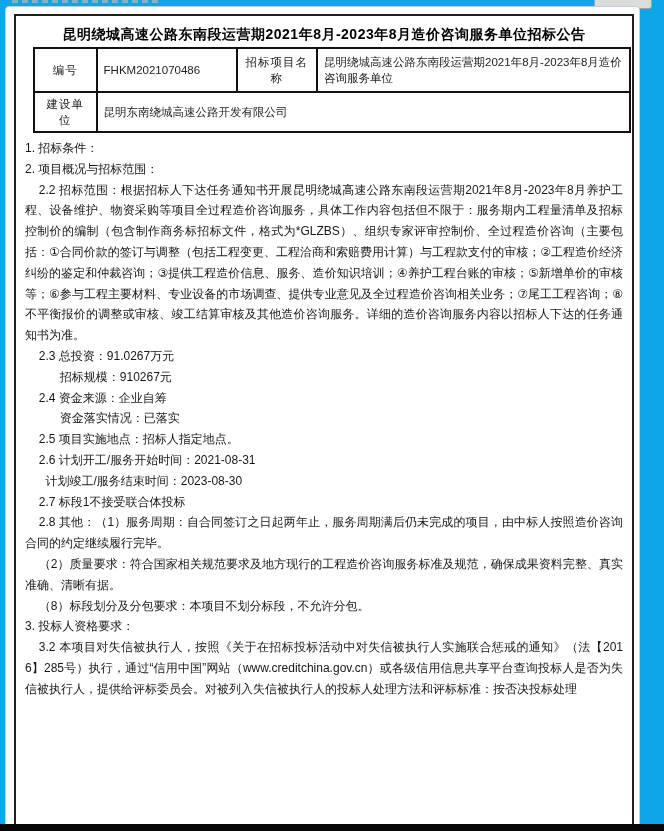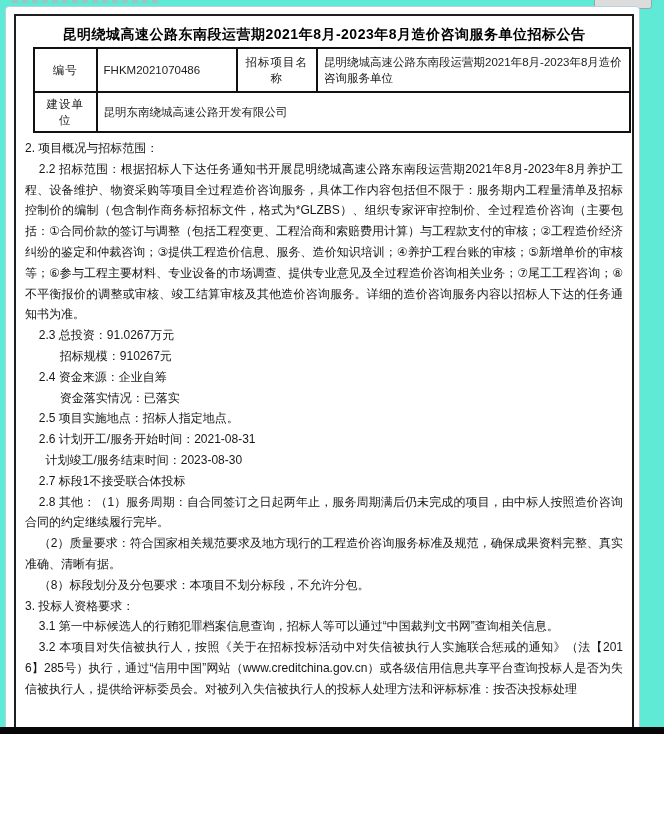--- a/index.html
+++ b/index.html
@@ -1,21 +1,21 @@
 <!DOCTYPE html>
 <html><head>
 <meta charset="utf-8">
 <style>
   html,body{margin:0;padding:0;}
   body{
     width:664px;height:831px;overflow:hidden;background:#ffffff;
     font-family:"Liberation Sans","DejaVu Sans",sans-serif;
     color:#1c1c1c;
   }
-  .stage{position:relative;width:664px;height:734px;overflow:hidden;background:#5eead4;}
+  .stage{position:relative;width:664px;height:831px;overflow:hidden;background:#0ea5e9;}
 
   
   .top-remnant{
     position:absolute;left:12px;top:0;width:150px;height:3px;
     background:repeating-linear-gradient(90deg,#b5b5b5 0 6px,transparent 6px 10px);
     opacity:.7;
   }
   .top-button{
     position:absolute;right:12px;top:-6px;width:56px;height:13px;
     background:#dcdcdc;border:1px solid #9aa4ad;border-radius:3px;
@@ -96,35 +96,35 @@
           </tr>
           <tr class="r2">
             <td class="lab">建设单位</td>
             <td colspan="3">昆明东南绕城高速公路开发有限公司</td>
           </tr>
         </tbody>
       </table>
 
       <div class="bodytext">
 
+      <p class="ind-0">1. 招标条件：</p>
           <p class="ind-0">2. 项目概况与招标范围：</p>
           <p class="ind-2">2.2 招标范围：根据招标人下达任务通知书开展昆明绕城高速公路东南段运营期2021年8月-2023年8月养护工程、设备维护、物资采购等项目全过程造价咨询服务，具体工作内容包括但不限于：服务期内工程量清单及招标控制价的编制（包含制作商务标招标文件，格式为*GLZBS）、组织专家评审控制价、全过程造价咨询（主要包括：①合同价款的签订与调整（包括工程变更、工程洽商和索赔费用计算）与工程款支付的审核；②工程造价经济纠纷的鉴定和仲裁咨询；③提供工程造价信息、服务、造价知识培训；④养护工程台账的审核；⑤新增单价的审核等；⑥参与工程主要材料、专业设备的市场调查、提供专业意见及全过程造价咨询相关业务；⑦尾工工程咨询；⑧不平衡报价的调整或审核、竣工结算审核及其他造价咨询服务。详细的造价咨询服务内容以招标人下达的任务通知书为准。</p>
           <p class="ind-2">2.3 总投资：91.0267万元</p>
           <p class="ind-3">招标规模：910267元</p>
           <p class="ind-2">2.4 资金来源：企业自筹</p>
           <p class="ind-3">资金落实情况：已落实</p>
           <p class="ind-2">2.5 项目实施地点：招标人指定地点。</p>
           <p class="ind-2">2.6 计划开工/服务开始时间：2021-08-31</p>
           <p class="ind-4">计划竣工/服务结束时间：2023-08-30</p>
           <p class="ind-2">2.7 标段1不接受联合体投标</p>
           <p class="ind-2">2.8 其他：（1）服务周期：自合同签订之日起两年止，服务周期满后仍未完成的项目，由中标人按照造价咨询合同的约定继续履行完毕。</p>
           <p class="ind-2">（2）质量要求：符合国家相关规范要求及地方现行的工程造价咨询服务标准及规范，确保成果资料完整、真实准确、清晰有据。</p>
           <p class="ind-2">（8）标段划分及分包要求：本项目不划分标段，不允许分包。</p>
           <p class="ind-0">3. 投标人资格要求：</p>
-          <p class="ind-2">3.1 第一中标候选人的行贿犯罪档案信息查询，招标人等可以通过“中国裁判文书网”查询相关信息。</p>
           <p class="ind-2">3.2 本项目对失信被执行人，按照《关于在招标投标活动中对失信被执行人实施联合惩戒的通知》（法【2016】285号）执行，通过“信用中国”网站（www.creditchina.gov.cn）或各级信用信息共享平台查询投标人是否为失信被执行人，提供给评标委员会。对被列入失信被执行人的投标人处理方法和评标标准：按否决投标处理</p>
         </div>
 
     </div>
   </div>
 
   <div class="bottom-bar"></div>
 </div>
 
 </body></html>

